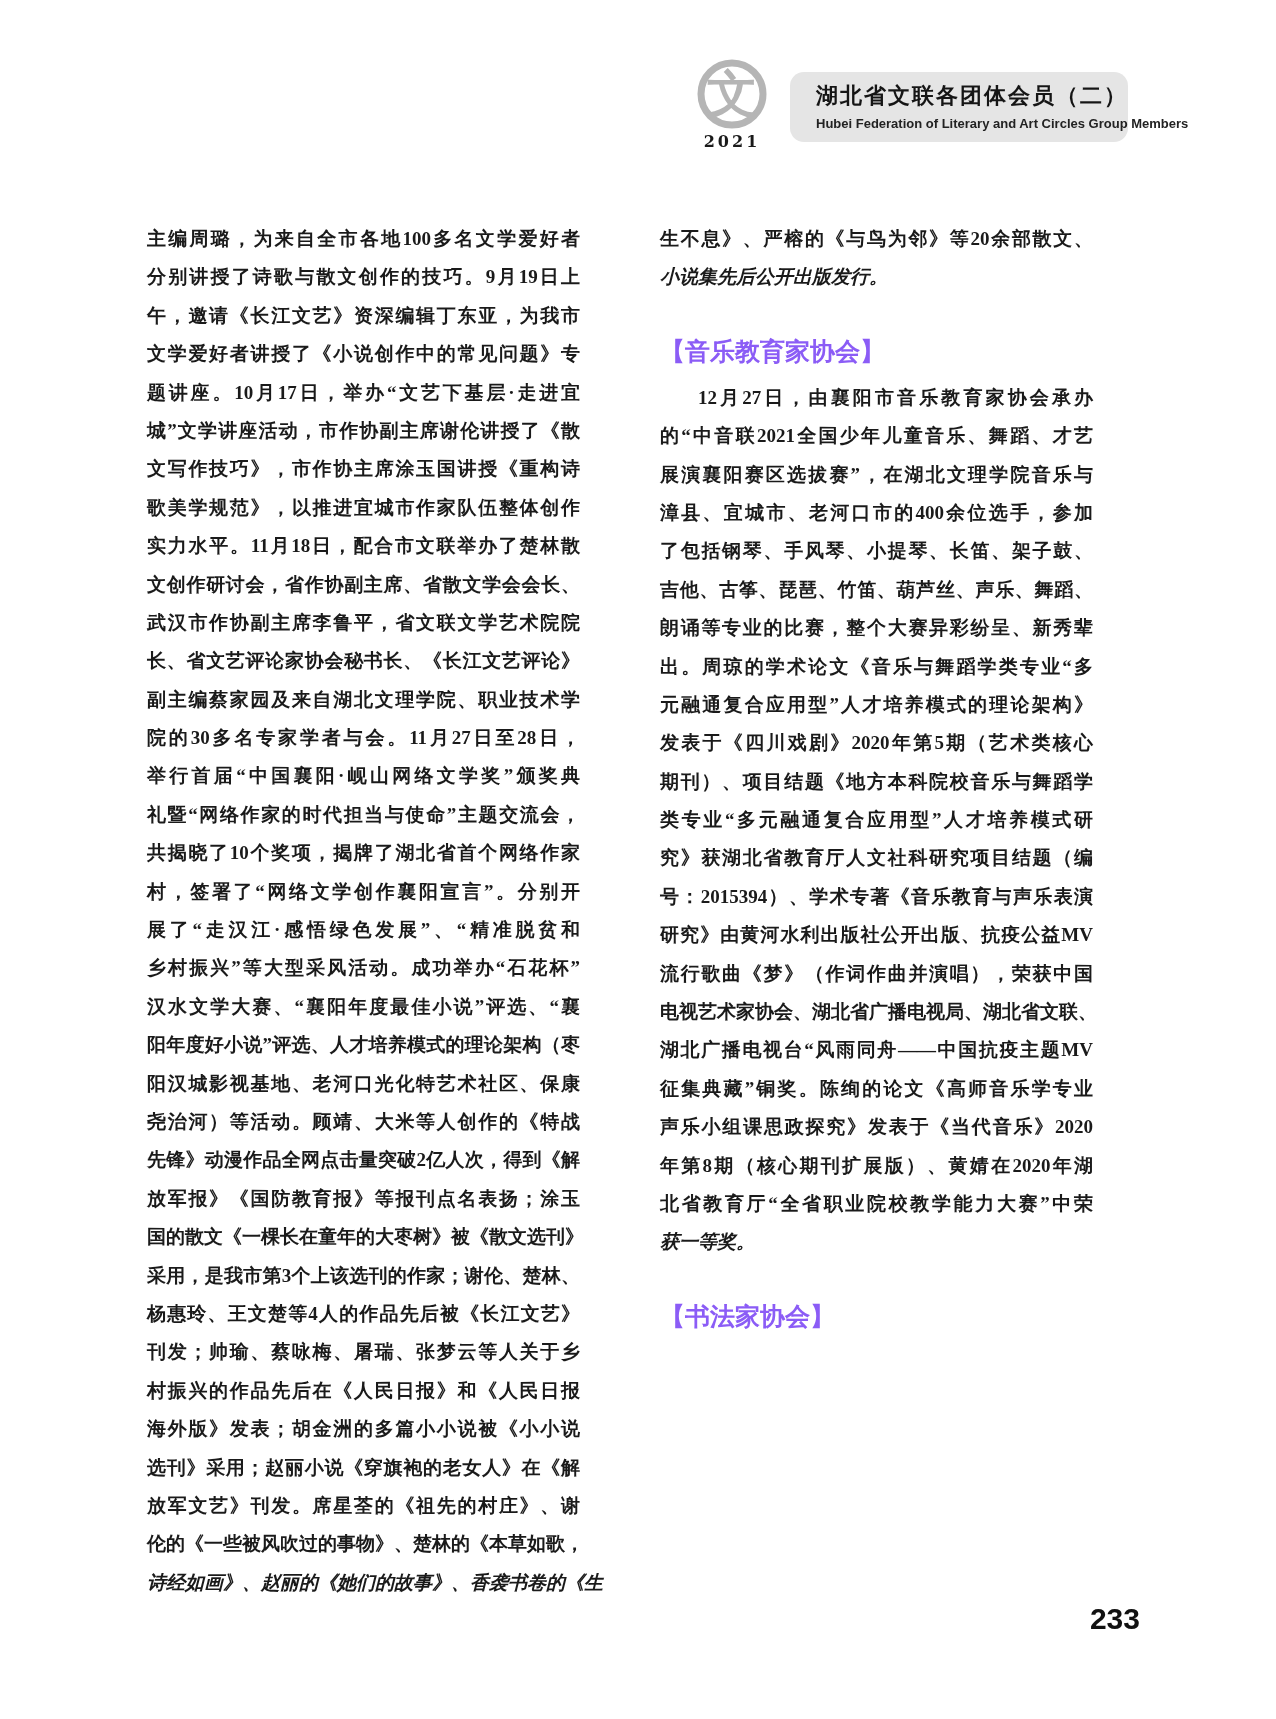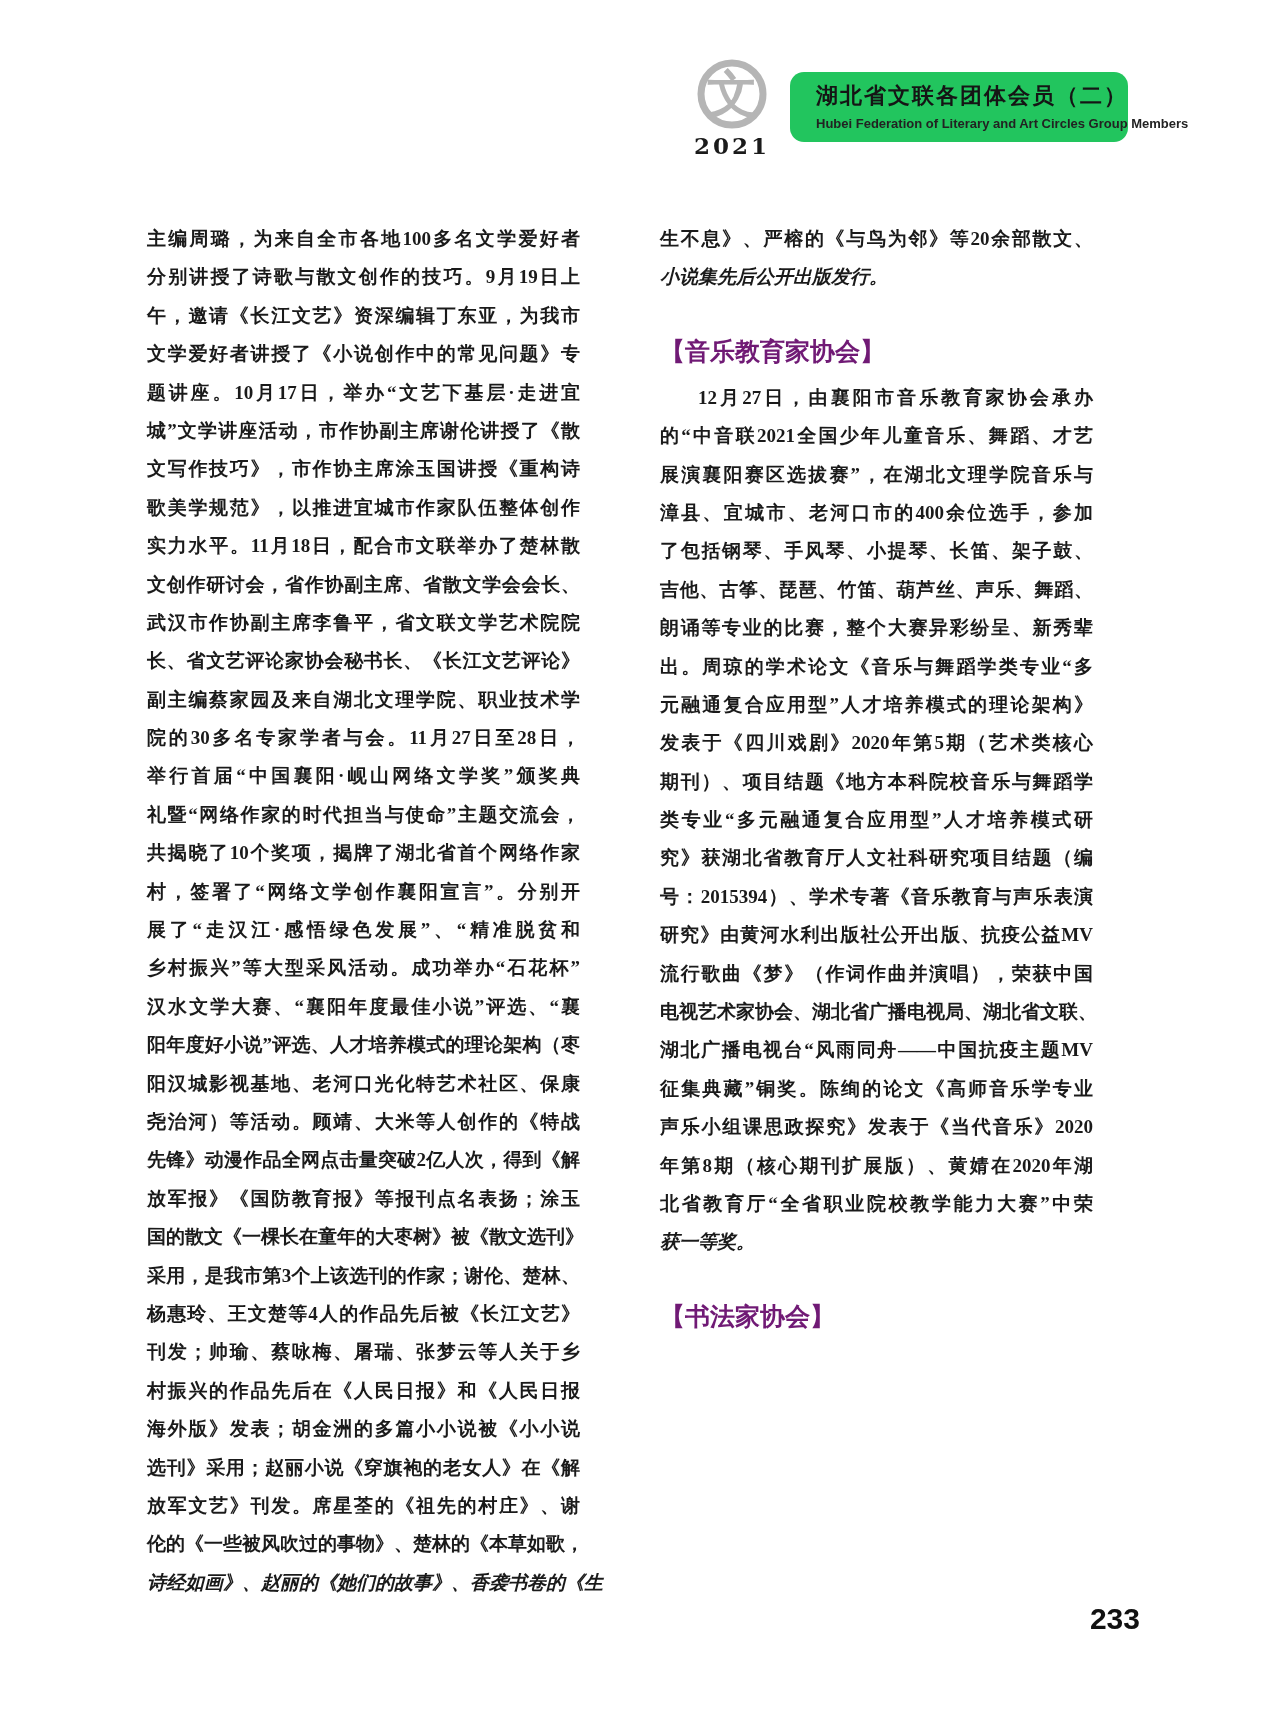--- a/index.html
+++ b/index.html
@@ -3,39 +3,39 @@
 <meta charset="utf-8">
 <style>
   html,body{margin:0;padding:0;background:#ffffff;}
   .page{position:relative;width:1276px;height:1719px;background:#ffffff;overflow:hidden;
         font-family:"Liberation Serif","DejaVu Serif",serif;color:#1a1a1a;}
 
   
   .logo-block{position:absolute;left:684px;top:58px;width:96px;text-align:center;}
   .logo-ring{display:block;margin:0 auto;}
   .logo-year{font-family:"DejaVu Serif","Liberation Serif",serif;font-weight:bold;
-             font-size:23px;letter-spacing:3px;color:#1a1a1a;margin-top:-4px;}
-  .band{position:absolute;left:790px;top:72px;width:338px;height:70px;background:#22c55e;
+             font-size:16px;letter-spacing:3px;color:#1a1a1a;margin-top:-4px;}
+  .band{position:absolute;left:790px;top:72px;width:338px;height:70px;background:#e5e5e5;
         border-radius:14px;box-sizing:border-box;padding:9px 0 0 26px;}
   .band-title{font-family:"Liberation Sans","DejaVu Sans",sans-serif;font-weight:bold;
               font-size:22px;letter-spacing:2px;color:#151515;white-space:nowrap;}
   .band-sub{font-family:"Liberation Sans","DejaVu Sans",sans-serif;font-weight:bold;
             font-size:13px;color:#222222;margin-top:5px;white-space:nowrap;}
 
   
   .col{position:absolute;top:220px;width:433px;}
   .col-left{left:147px;}
   .col-right{left:660px;}
   .line{font-size:19px;font-weight:600;height:38.4px;line-height:38.4px;
         text-align:justify;text-align-last:justify;white-space:nowrap;}
   .line.last{text-align-last:left;font-style:italic;}
   .para.indent .line.first{text-indent:2em;}
   .section-heading{font-family:"Liberation Sans","DejaVu Sans",sans-serif;font-weight:bold;
                    font-size:25px;line-height:40px;height:40px;margin-top:34px;margin-bottom:8px;
-                   color:#701a75;white-space:nowrap;}
+                   color:#8b5cf6;white-space:nowrap;}
 
   .page-number{position:absolute;left:1020px;top:1602px;width:120px;text-align:right;
                font-family:"Liberation Sans","DejaVu Sans",sans-serif;font-weight:bold;
                font-size:30px;color:#111111;}
 </style>
 </head>
 <body>
 
 <div class="page">
 

